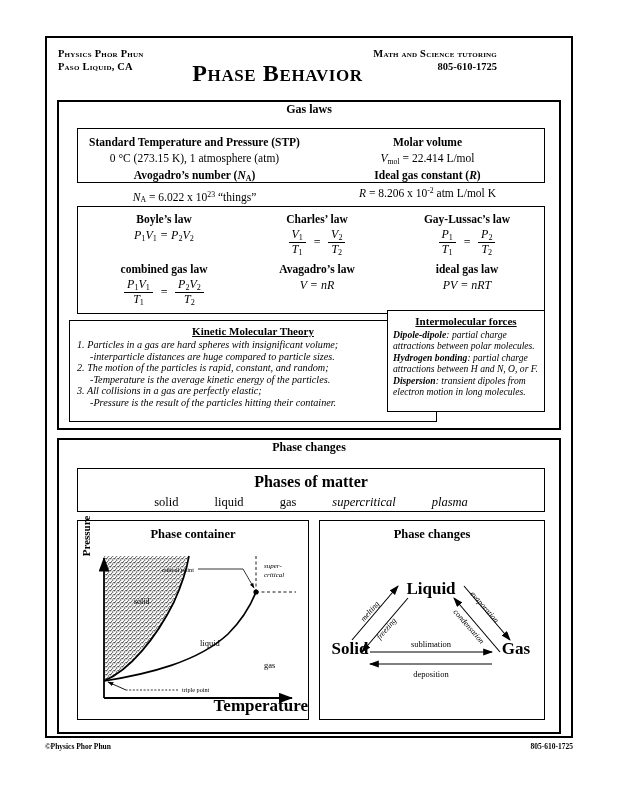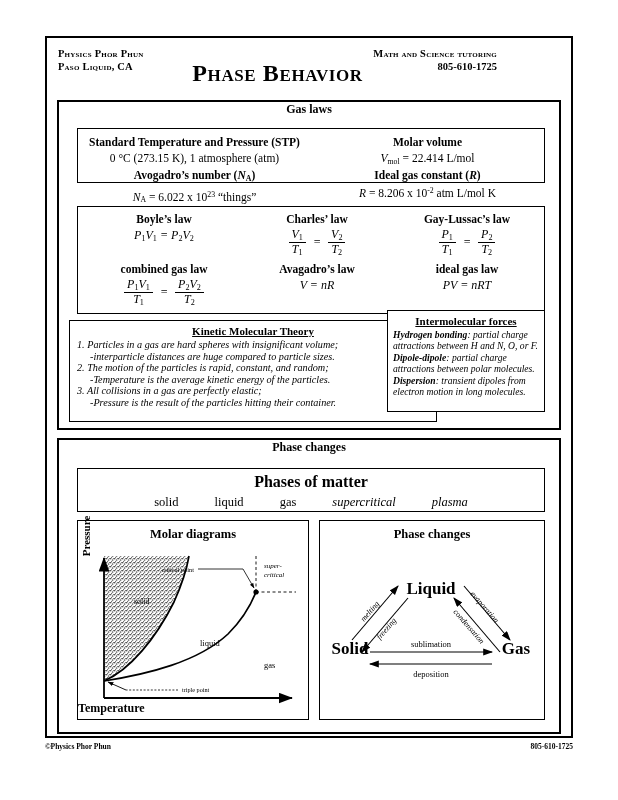--- a/index.html
+++ b/index.html
@@ -201,42 +201,42 @@
         </li>
         <li>
           <span>3. All collisions in a gas are perfectly elastic;</span>
           <span class="sub">-Pressure is the result of the particles hitting their container.</span>
         </li>
       </ul>
     </div>
 
     <div class="box imf" id="box-imf">
       <div class="mini-title">Intermolecular forces</div>
+      <p><b>Dipole-dipole</b><span>: partial charge attractions between polar molecules.</span></p>
       <p><b>Hydrogen bonding</b><span>: partial charge attractions between H and N, O, or F.</span></p>
-      <p><b>Dipole-dipole</b><span>: partial charge attractions between polar molecules.</span></p>
       <p><b>Dispersion</b><span>: transient dipoles from electron motion in long molecules.</span></p>
     </div>
   </div>
 
   <div class="section" id="sec-phase">
     <div class="section-title">Phase changes</div>
 
     <div class="box" id="box-phases">
       <div class="phases-title">Phases of matter</div>
       <div class="phases-row">
         <span>solid</span>
         <span>liquid</span>
         <span>gas</span>
         <span class="it">supercritical</span>
         <span class="it">plasma</span>
       </div>
     </div>
 
     <div class="box" id="box-pd">
-      <div class="panel-title">Molar diagrams</div>
+      <div class="panel-title">Phase container</div>
       <svg width="228" height="172" viewBox="0 0 228 172">
         <defs>
           <pattern id="stipple" width="4" height="4" patternUnits="userSpaceOnUse">
             <rect width="4" height="4" fill="#ffffff"></rect>
             <circle cx="0.7" cy="0.7" r="0.75" fill="#4a4a4a"></circle>
             <circle cx="2.7" cy="2.1" r="0.8" fill="#5a5a5a"></circle>
             <circle cx="1.6" cy="3.4" r="0.6" fill="#6a6a6a"></circle>
             <circle cx="3.4" cy="0.4" r="0.55" fill="#707070"></circle>
           </pattern>
           <marker id="ah" markerWidth="9" markerHeight="9" refX="7.5" refY="3" orient="auto">
@@ -269,21 +269,21 @@
         <text x="104" y="150" font-size="6.2">triple point</text>
 
         <text x="56" y="62" font-size="8">solid</text>
         <text x="122" y="104" font-size="8.5">liquid</text>
         <text x="186" y="126" font-size="8.5">gas</text>
 
         <line x1="26" y1="156" x2="26" y2="16" stroke="#000" stroke-width="1.8" marker-end="url(#ah)"></line>
         <line x1="26" y1="156" x2="214" y2="156" stroke="#000" stroke-width="1.8" marker-end="url(#ah)"></line>
       </svg>
       <div style="position:absolute;left:2px;top:60px;transform:rotate(-90deg);transform-origin:left top;font-weight:bold;font-size:11px;width:90px;text-align:center;">Pressure</div>
-      <div style="position:absolute;left:0;right:0;bottom:3px;text-align:left;font-weight:bold;font-size:12px;">Temperature</div>
+      <div style="position:absolute;left:0;right:0;bottom:3px;text-align:right;font-weight:bold;font-size:17px;">Temperature</div>
     </div>
 
     <div class="box" id="box-pc">
       <div class="panel-title">Phase changes</div>
       <svg width="222" height="172" viewBox="0 0 222 172">
         <defs>
           <marker id="ah2" markerWidth="10" markerHeight="10" refX="8" refY="3.2" orient="auto">
             <path d="M0,0 L9,3.2 L0,6.4 z" fill="#000"></path>
           </marker>
         </defs>

